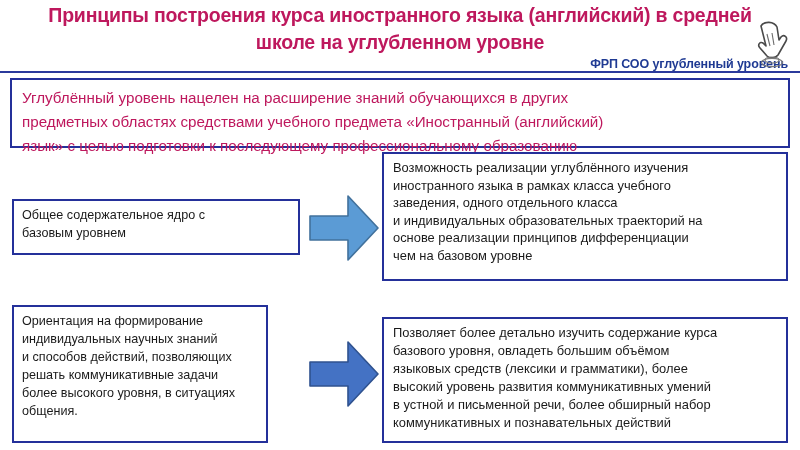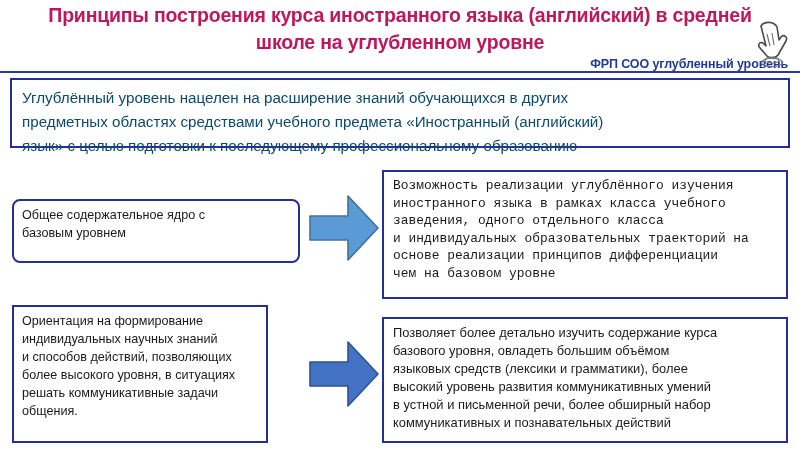--- a/index.html
+++ b/index.html
@@ -80,45 +80,43 @@
 
   
   #headline-box {
     left: 10px;
     top: 78px;
     width: 780px;
     height: 70px;
     padding: 6px 10px 0 10px;
     font-size: 15.2px;
     line-height: 24px;
-    color: #0c4a6e;
+    color: #be185d;
   }
 
   
   #box-core {
     left: 12px;
     top: 199px;
     width: 288px;
-    height: 64px;
+    height: 56px;
     padding: 5px 8px 0 8px;
     font-size: 12.6px;
     line-height: 18px;
-    border-radius: 8px;
   }
 
   
   #box-opportunity {
     left: 382px;
-    top: 170px;
+    top: 152px;
     width: 406px;
     height: 129px;
     padding: 5px 9px 0 9px;
     font-size: 12.9px;
     line-height: 17.6px;
-    font-family: Liberation Mono, monospace;
   }
 
   
   #box-orientation {
     left: 12px;
     top: 305px;
     width: 256px;
     height: 138px;
     padding: 5px 4px 0 8px;
     font-size: 12.6px;
@@ -197,22 +195,22 @@
   <div class="ln">заведения, одного отдельного класса</div>
   <div class="ln">и  индивидуальных образовательных траекторий на</div>
   <div class="ln">основе реализации принципов дифференциации</div>
   <div class="ln">чем на базовом уровне</div>
 </div>
 
 <div class="tbox" id="box-orientation">
   <div class="ln">Ориентация на формирование</div>
   <div class="ln">индивидуальных научных знаний</div>
   <div class="ln">и  способов действий, позволяющих</div>
+  <div class="ln">решать коммуникативные задачи</div>
   <div class="ln">более высокого уровня, в  ситуациях</div>
-  <div class="ln">решать коммуникативные задачи</div>
   <div class="ln">общения.</div>
 </div>
 
 <div class="arrow" id="arrow-bottom">
   <svg viewBox="0 0 76 72" xmlns="http://www.w3.org/2000/svg">
     <polygon points="4,24 42,24 42,4 72,36 42,68 42,48 4,48" fill="#4472C4" stroke="#2F528F" stroke-width="1.6" stroke-linejoin="round"></polygon>
   </svg>
 </div>
 
 <div class="tbox" id="box-allows">

